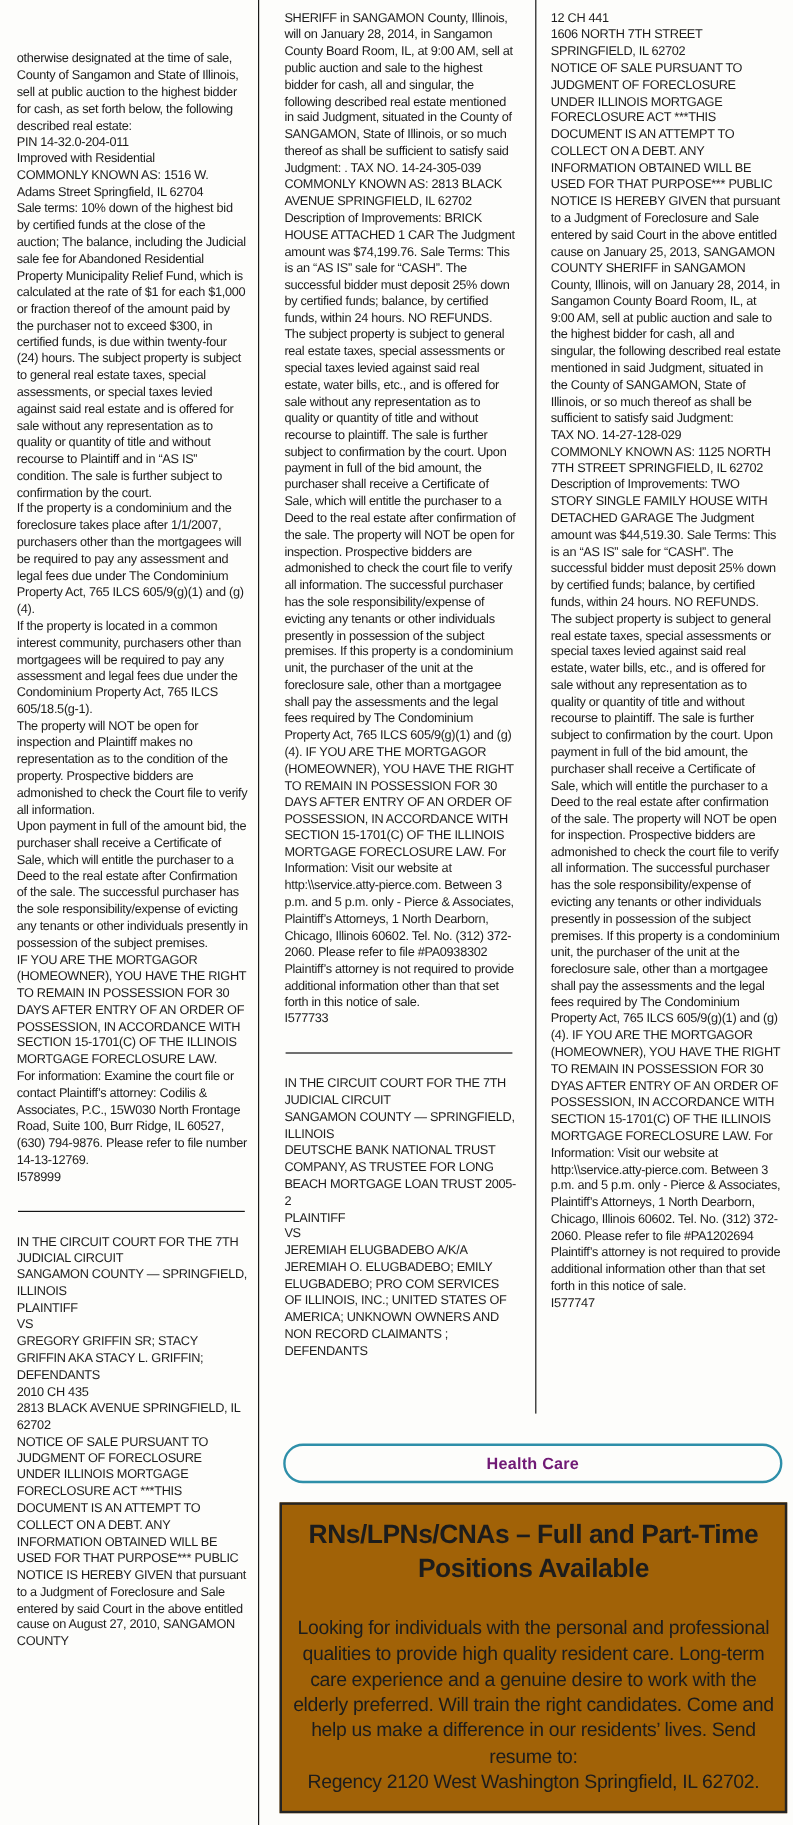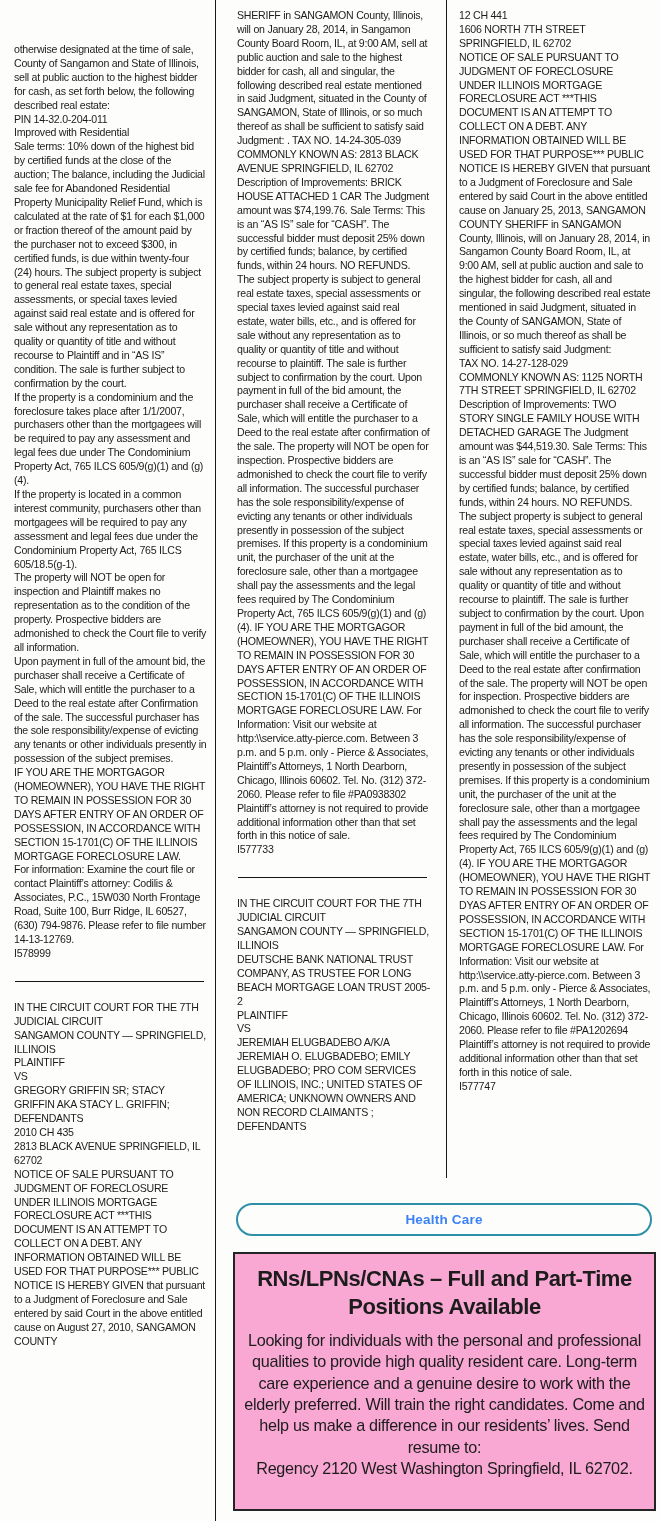--- a/index.html
+++ b/index.html
@@ -38,59 +38,60 @@
   .hc-banner {
     position:absolute;
     left:236px; top:1203px;
     width:416px; height:33px;
     border:2.5px solid #2e8fa9;
     border-radius:17px;
     background:#fdfdfb;
     display:flex; align-items:center; justify-content:center;
   }
   .hc-label {
-    color:#3b82f6;
+    color:#701a75;
     font-weight:bold;
     font-size:13.5px;
     letter-spacing:0.2px;
   }
 
   .job-ad {
     position:absolute;
     left:233px; top:1252px;
     width:423px; height:259px;
     border:2px solid #242424;
-    background:#f9a8d4;
+    background:#a16207;
     display:flex; flex-direction:column; align-items:center;
     padding:11px 8px 8px 8px;
   }
   .job-title {
     font-weight:bold;
     font-size:22px;
     line-height:1.27;
     text-align:center;
     letter-spacing:-0.4px;
   }
   .job-body, .job-address {
     font-size:16.2px;
     line-height:1.32;
     text-align:center;
     letter-spacing:-0.3px;
   }
-  .job-body { margin-top:9px; }
+  .job-body { margin-top:26px; }
 </style>
 </head>
 <body>
 
 <div class="page">
 
   <div class="col col1">
       <p class="notice-par">otherwise designated at the time of sale, County of Sangamon and State of Illinois, sell at public auction to the highest bidder for cash, as set forth below, the following described real estate:</p>
       <p class="notice-par">PIN 14-32.0-204-011</p>
       <p class="notice-par">Improved with Residential</p>
+      <p class="notice-par">COMMONLY KNOWN AS:  1516 W. Adams Street Springfield, IL 62704</p>
       <p class="notice-par">Sale terms: 10% down of the highest bid by certified funds at the close of the auction;  The balance, including the Judicial sale fee for Abandoned Residential Property Municipality Relief Fund, which is calculated at the rate of $1 for each $1,000 or fraction thereof of the amount paid by the purchaser not to exceed $300, in certified funds, is due within twenty-four (24) hours. The subject property is subject to general real estate taxes, special assessments, or special taxes levied against said real estate and is offered for sale without any representation as to quality or quantity of title and without recourse to Plaintiff and in “AS IS” condition. The sale is further subject to confirmation by the court.</p>
       <p class="notice-par">If the property is a condominium and the foreclosure takes place after 1/1/2007, purchasers other than the mortgagees will be required to pay any assessment and legal fees due under The Condominium Property Act, 765 ILCS 605/9(g)(1) and (g)(4).</p>
       <p class="notice-par">If the property is located in a common interest community, purchasers other than mortgagees will be required to pay any assessment and legal fees due under the Condominium Property Act, 765 ILCS 605/18.5(g-1).</p>
       <p class="notice-par">The property will NOT be open for inspection and Plaintiff makes no representation as to the condition of the property. Prospective bidders are admonished to check the Court file to verify all information.</p>
       <p class="notice-par">Upon payment in full of the amount bid, the purchaser shall receive a Certificate of Sale, which will entitle the purchaser to a Deed to the real estate after Confirmation of the sale.  The successful purchaser has the sole responsibility/expense of evicting any tenants or other individuals presently in possession of the subject premises.</p>
       <p class="notice-par">IF YOU ARE THE MORTGAGOR (HOMEOWNER), YOU HAVE THE RIGHT TO REMAIN IN POSSESSION FOR 30 DAYS AFTER ENTRY OF AN ORDER OF POSSESSION, IN ACCORDANCE WITH SECTION 15-1701(C) OF THE ILLINOIS MORTGAGE FORECLOSURE LAW.</p>
       <p class="notice-par">For information: Examine the court file or contact Plaintiff’s attorney: Codilis &amp; Associates, P.C., 15W030 North Frontage Road, Suite 100, Burr Ridge, IL 60527, (630) 794-9876. Please refer to file number 14-13-12769.</p>
       <p class="notice-par">I578999</p>
       <div class="section-divider"></div>
       <p class="notice-par">IN THE CIRCUIT COURT FOR THE 7TH JUDICIAL CIRCUIT</p>

